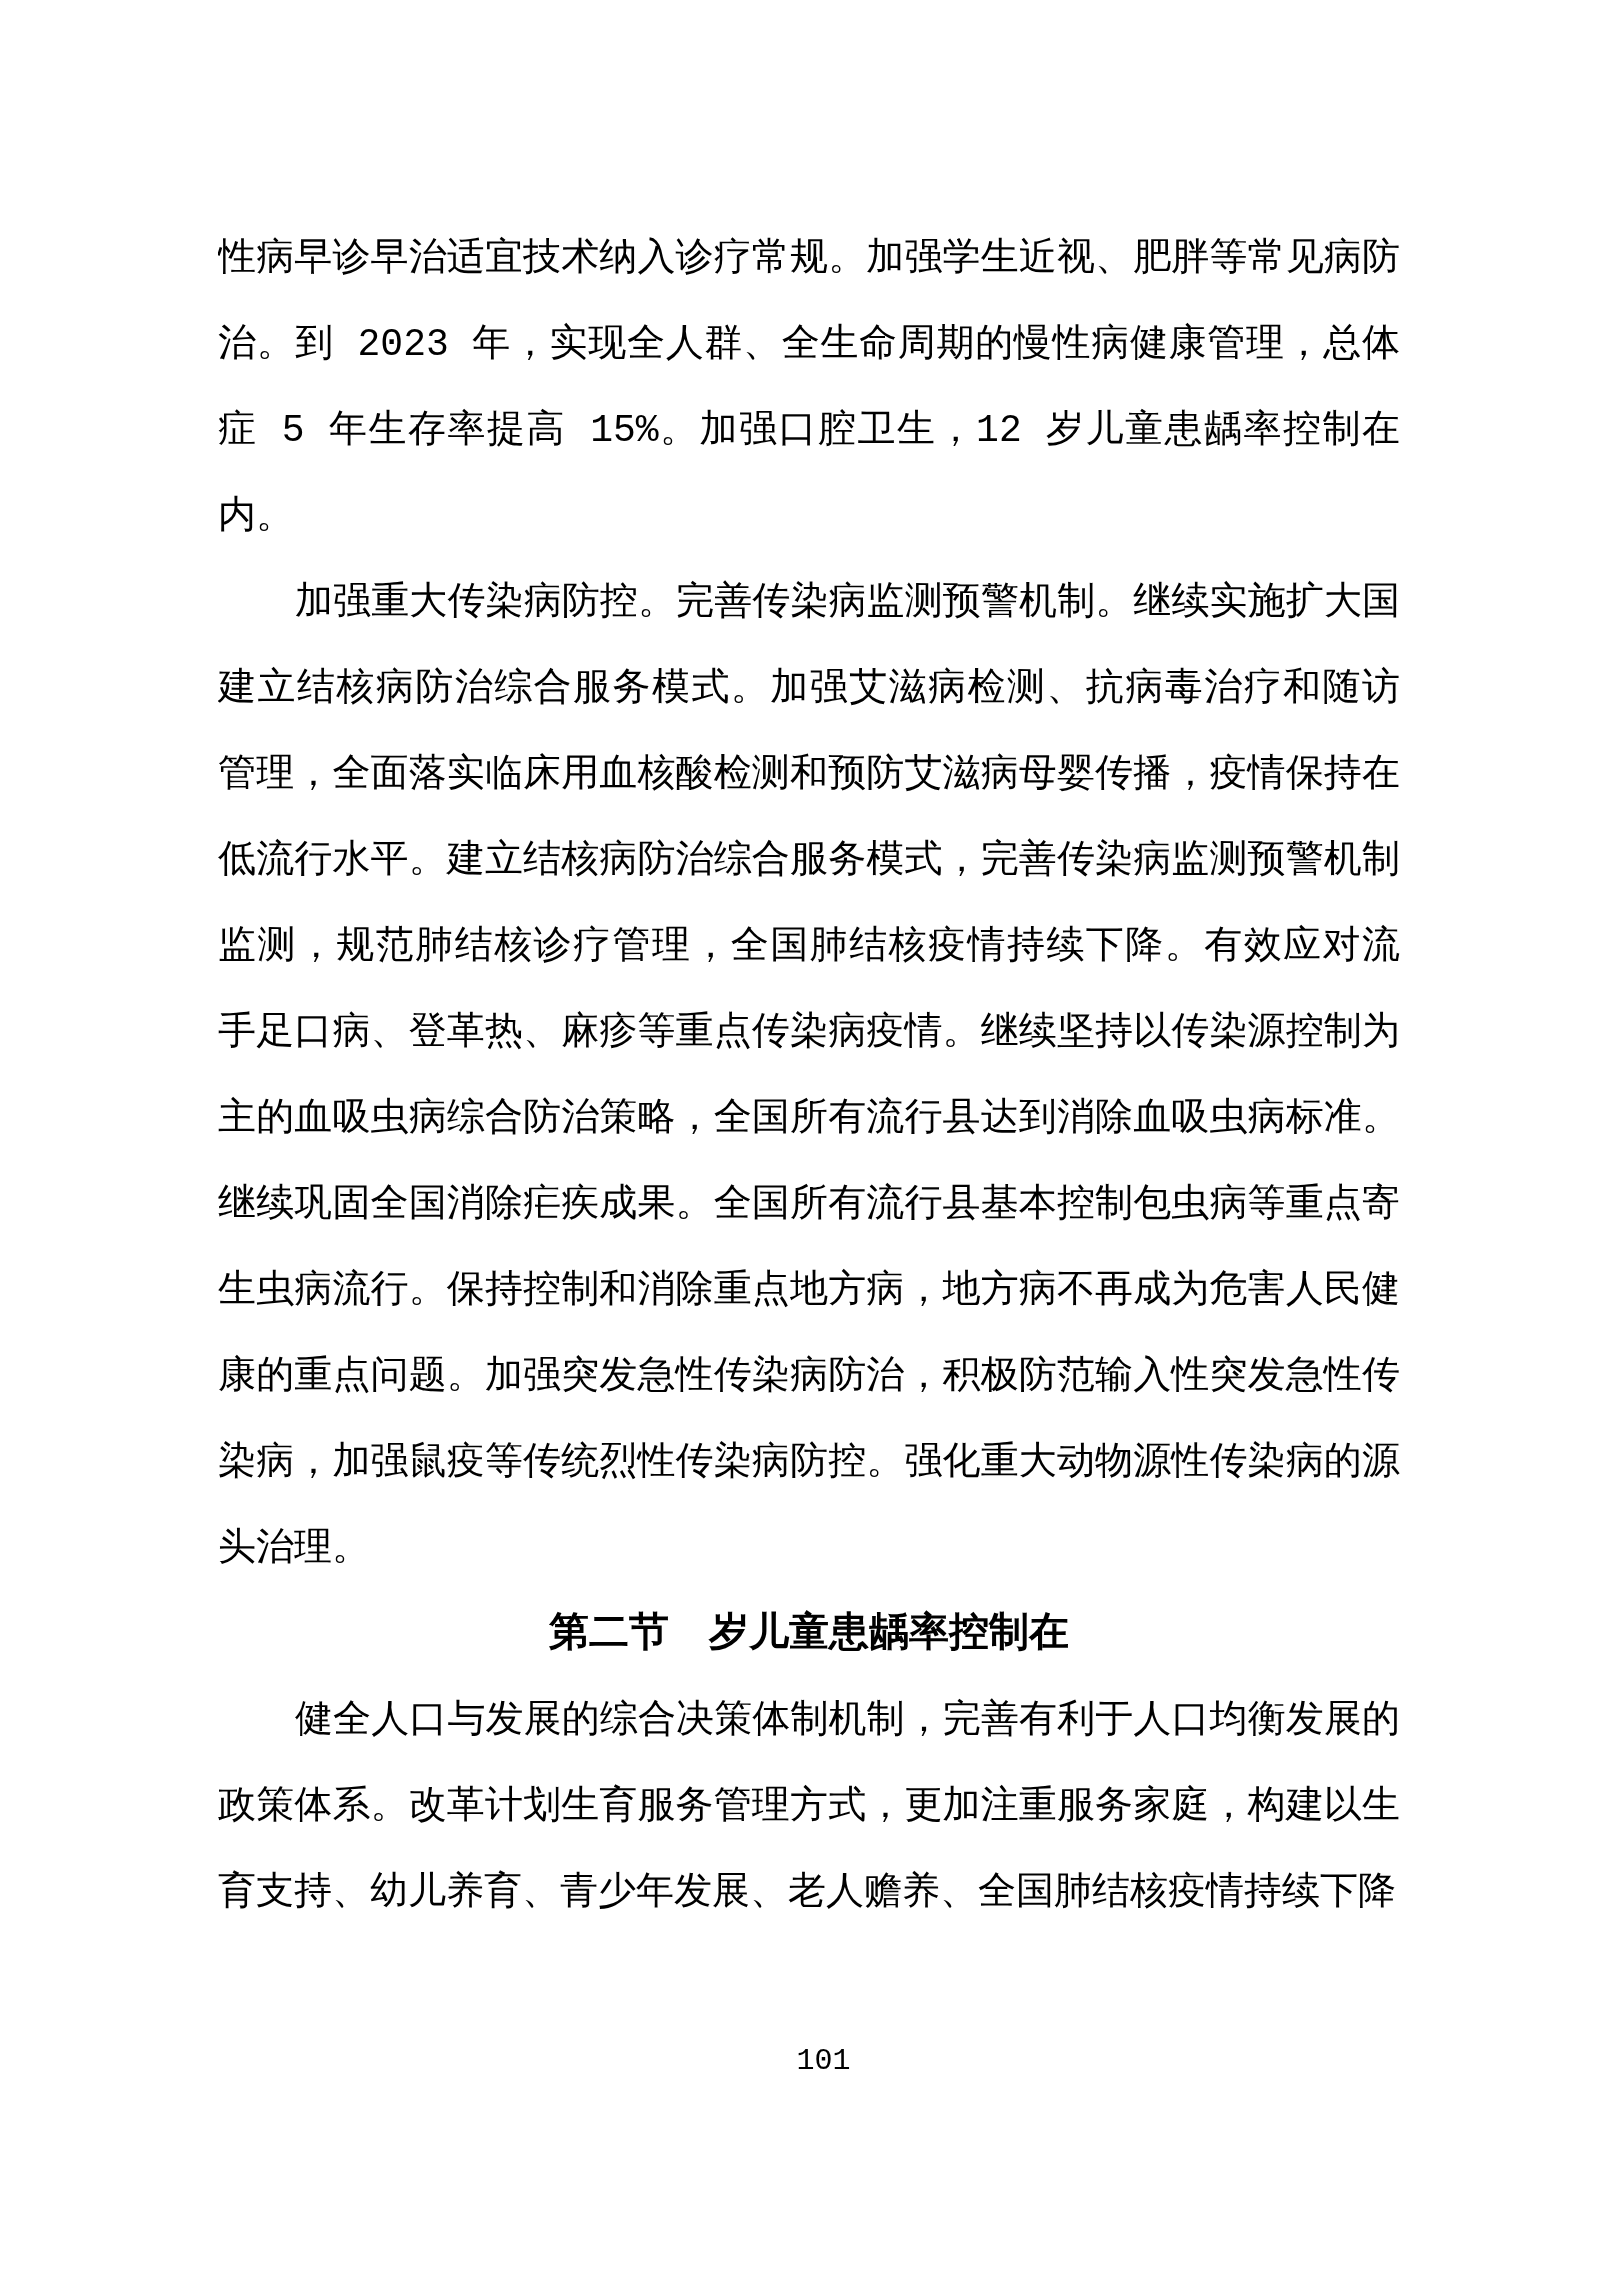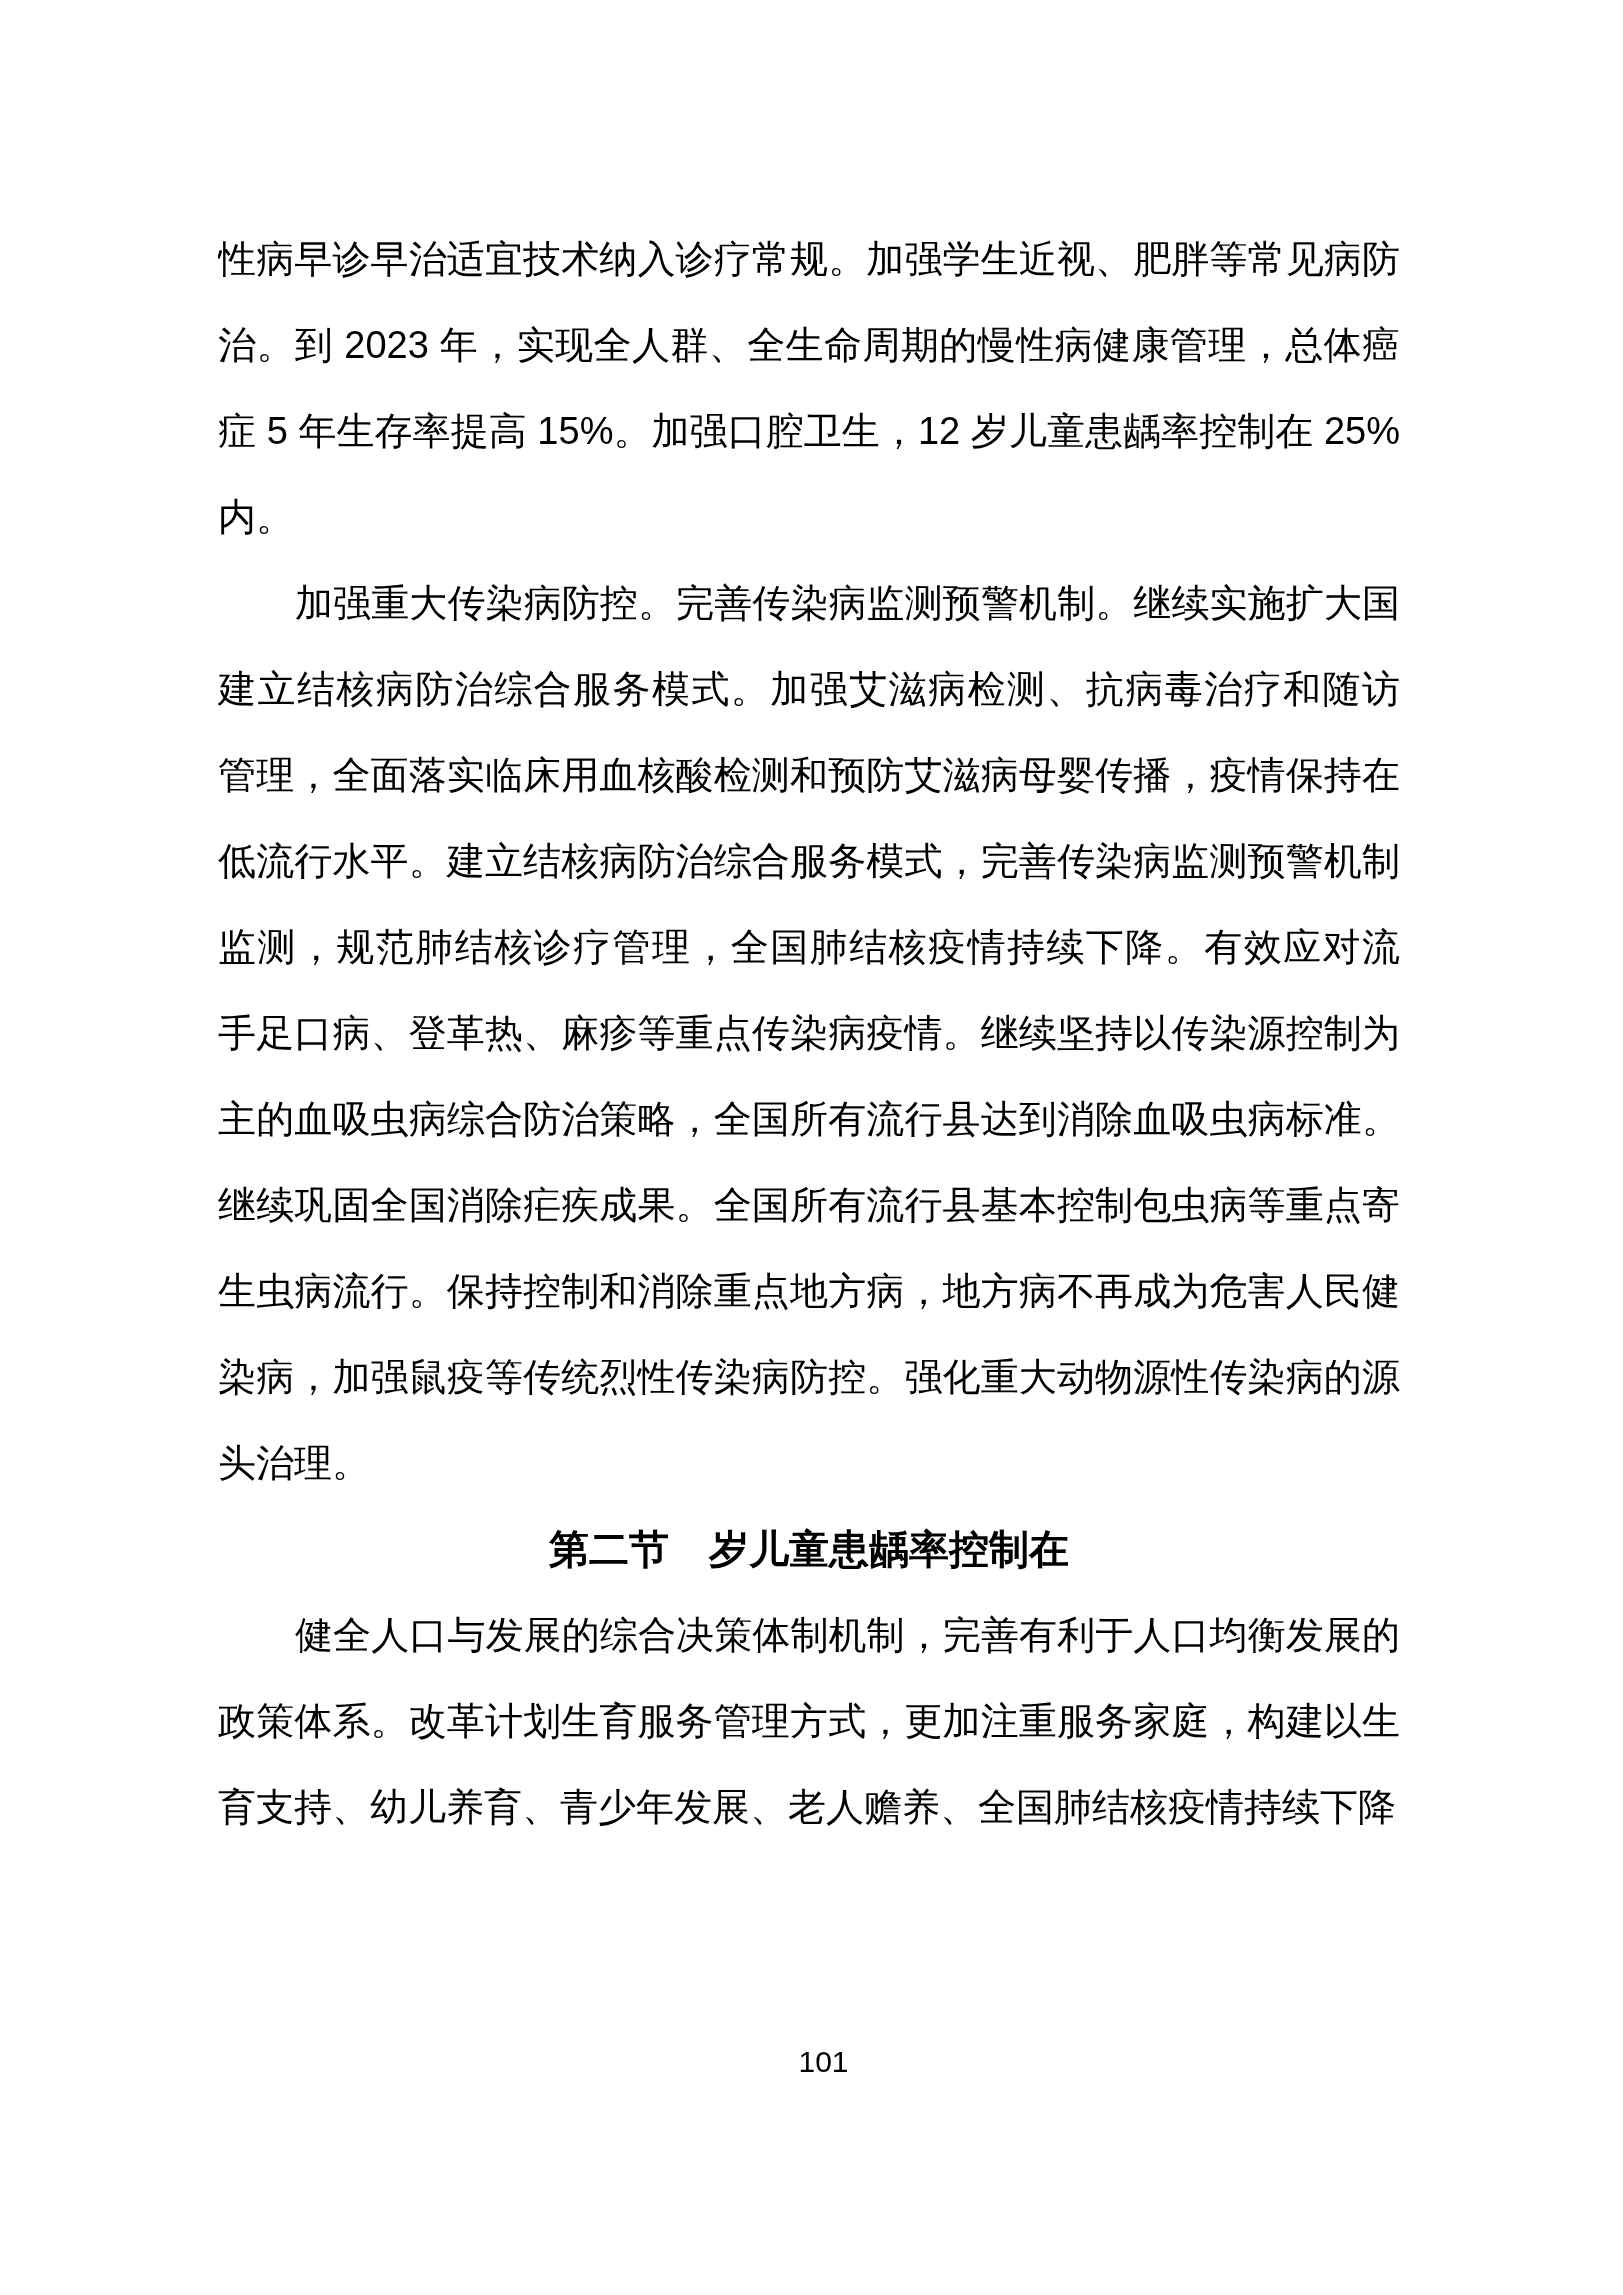--- a/index.html
+++ b/index.html
@@ -6,21 +6,21 @@
     margin: 0;
     padding: 0;
     background: #ffffff;
   }
   .page {
     position: relative;
     width: 1556px;
     height: 2295px;
     background: #ffffff;
     color: #000000;
-    font-family: Liberation Sans, sans-serif;
+    font-family: Liberation Mono, monospace;
     overflow: hidden;
   }
   .text-block {
     position: absolute;
     left: 218px;
     top: 216px;
     width: 1182px;
   }
   .line {
     font-size: 38px;
@@ -66,20 +66,21 @@
     <div class="line para-end">内。</div>
     <div class="line indent">加强重大传染病防控。完善传染病监测预警机制。继续实施扩大国</div>
     <div class="line">建立结核病防治综合服务模式。加强艾滋病检测、抗病毒治疗和随访</div>
     <div class="line">管理，全面落实临床用血核酸检测和预防艾滋病母婴传播，疫情保持在</div>
     <div class="line">低流行水平。建立结核病防治综合服务模式，完善传染病监测预警机制</div>
     <div class="line">监测，规范肺结核诊疗管理，全国肺结核疫情持续下降。有效应对流感、</div>
     <div class="line">手足口病、登革热、麻疹等重点传染病疫情。继续坚持以传染源控制为</div>
     <div class="line">主的血吸虫病综合防治策略，全国所有流行县达到消除血吸虫病标准。</div>
     <div class="line">继续巩固全国消除疟疾成果。全国所有流行县基本控制包虫病等重点寄</div>
     <div class="line">生虫病流行。保持控制和消除重点地方病，地方病不再成为危害人民健</div>
+    <div class="line">康的重点问题。加强突发急性传染病防治，积极防范输入性突发急性传</div>
     <div class="line">染病，加强鼠疫等传统烈性传染病防控。强化重大动物源性传染病的源</div>
     <div class="line para-end">头治理。</div>
     <div class="line heading">第二节　岁儿童患龋率控制在</div>
     <div class="line indent">健全人口与发展的综合决策体制机制，完善有利于人口均衡发展的</div>
     <div class="line">政策体系。改革计划生育服务管理方式，更加注重服务家庭，构建以生</div>
     <div class="line para-end">育支持、幼儿养育、青少年发展、老人赡养、全国肺结核疫情持续下降</div>
   </div>
   <div class="page-number">101</div>
 </div>
 

